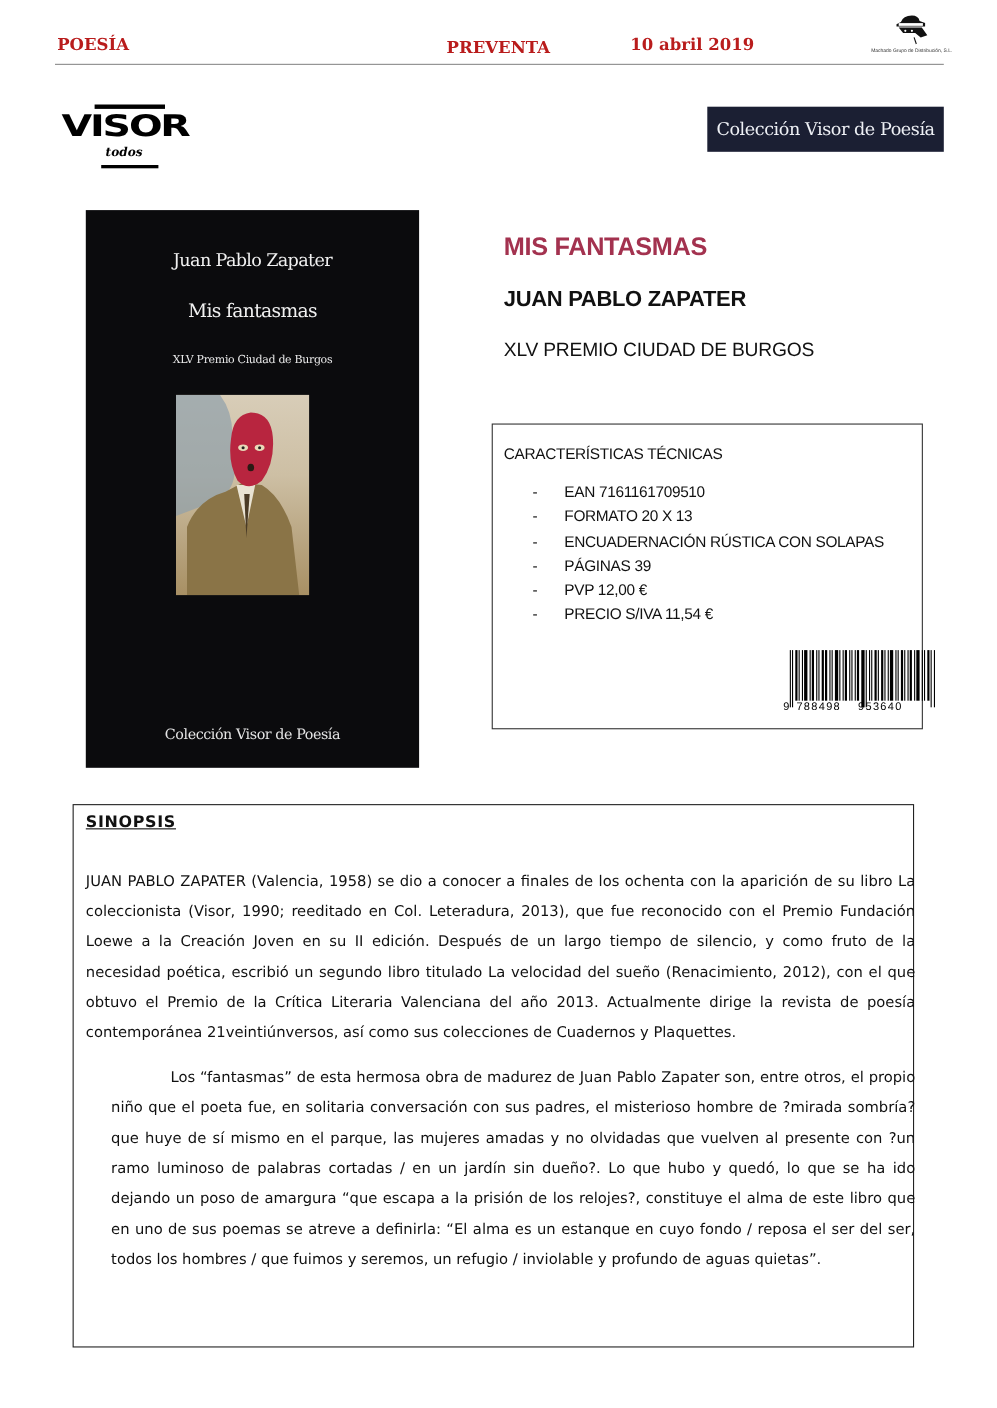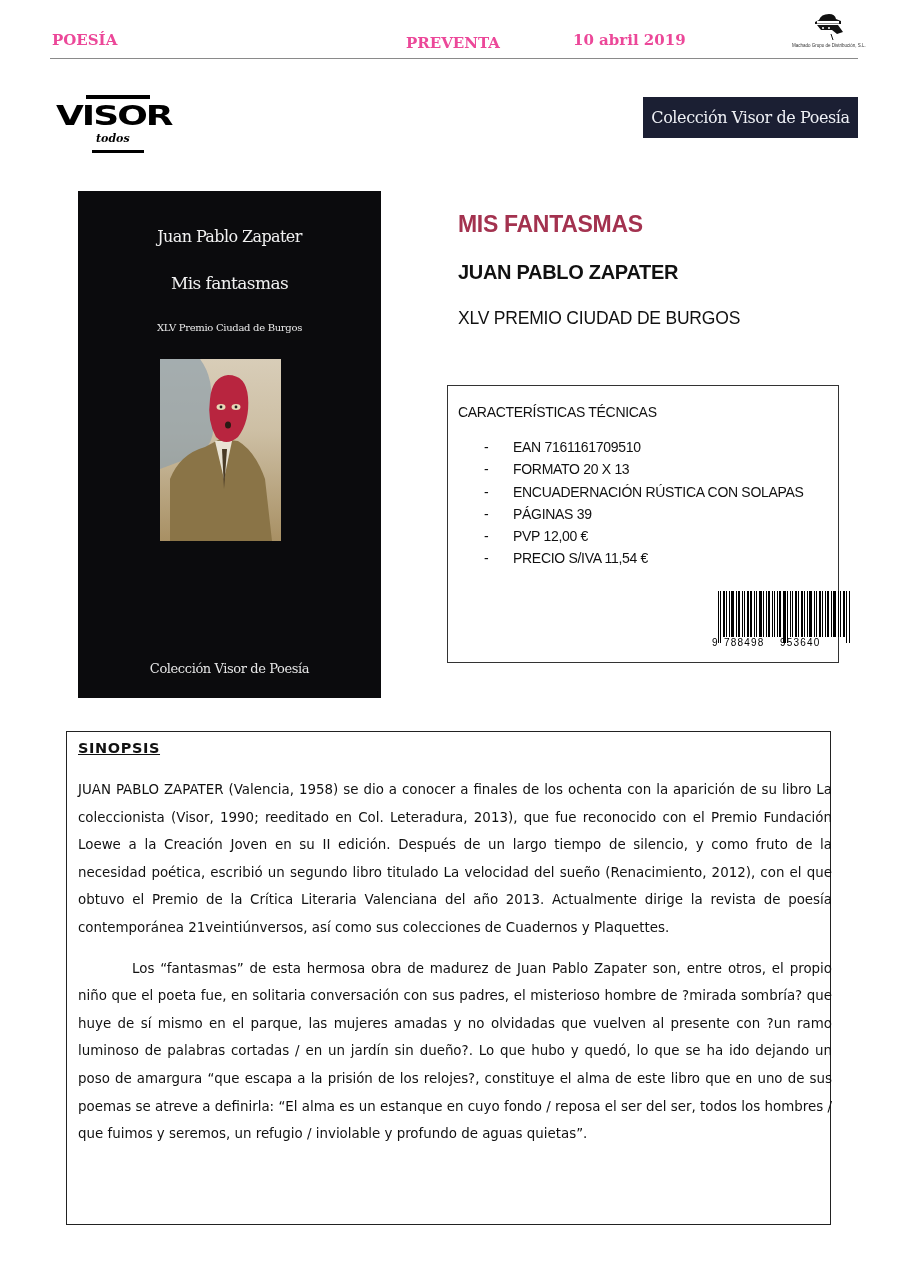--- a/index.html
+++ b/index.html
@@ -1,18 +1,18 @@
 <!DOCTYPE html>
 <html><head>
 <meta charset="utf-8">
 <style>
   html, body { margin: 0; padding: 0; background: #ffffff; }
   body { width: 906px; height: 1280px; position: relative; overflow: hidden; font-family: "Liberation Sans", sans-serif; color: #111; }
 
-  .hdr-text { position: absolute; font-family: "DejaVu Serif", serif; font-weight: bold; font-size: 15px; color: #ec4899; }
+  .hdr-text { position: absolute; font-family: "DejaVu Serif", serif; font-weight: bold; font-size: 15px; color: #b91c1c; }
   #hdr-category { left: 52px; top: 31px; }
   #hdr-presale { left: 406px; top: 34px; }
   #hdr-date { left: 573px; top: 31px; font-size: 15px; }
   .hdr-rule { position: absolute; left: 50px; top: 58px; width: 808px; height: 1px; background: #8a8a8a; }
 
   .distrib-logo { position: absolute; left: 792px; top: 12px; width: 70px; height: 44px; text-align: center; }
   .distrib-logo svg { display: block; margin: 0 auto; }
   .distrib-caption { font-size: 4.5px; color: #333; white-space: nowrap; margin-top: 1px; }
 
   .visor-logo { position: absolute; left: 56px; top: 90px; width: 120px; height: 66px; }
@@ -41,23 +41,23 @@
   .specs-list li { font-size: 14px; line-height: 22.3px; color: #111; letter-spacing: -0.3px; display: flex; }
   .specs-list li .dash { width: 29px; display: inline-block; }
   .barcode { position: absolute; left: 248px; top: 205px; width: 120px; height: 60px; margin-left: 16px; }
   .barcode-bars { position: absolute; left: 6px; top: 0; height: 46px; display: flex; align-items: stretch; }
   .barcode-bars i { display: block; background: #000; height: 100%; }
   .barcode-nums { position: absolute; left: 0; top: 46px; font-size: 10px; color: #000; white-space: nowrap; font-family: "Liberation Sans", sans-serif; }
   .barcode-nums span { display: inline-block; }
 
   .synopsis-box { position: absolute; left: 66px; top: 731px; width: 765px; height: 494px; border: 1px solid #222; box-sizing: border-box; }
   .syn-heading { position: absolute; left: 11px; top: 8px; font-family: "DejaVu Sans", sans-serif; font-weight: bold; font-size: 14.5px; text-decoration: underline; letter-spacing: 0.6px; color: #111; }
-  .syn-body { position: absolute; left: 11px; top: 44px; width: 754px; font-family: "DejaVu Sans", sans-serif; font-size: 13.4px; line-height: 27.6px; color: #111; text-align: justify; }
+  .syn-body { position: absolute; left: 11px; top: 56px; width: 754px; font-family: "DejaVu Sans", sans-serif; font-size: 13.4px; line-height: 27.6px; color: #111; text-align: justify; }
   .syn-body p { margin: 0; }
-  .syn-body p + p { margin-top: 13px; text-indent: 54px; }
+  .syn-body p + p { margin-top: 13px; text-indent: 54px; margin-left: 23px; }
 </style>
 </head>
 <body>
 
 <div id="hdr-category" class="hdr-text">POESÍA</div>
 <div id="hdr-presale" class="hdr-text">PREVENTA</div>
 <div id="hdr-date" class="hdr-text">10 abril 2019</div>
 <div class="distrib-logo">
   <svg width="40" height="30" viewBox="0 0 40 30">
     <path d="M12 8 Q14 2 22 2 Q28 2 29 7 L34 9 L34 12 L8 12 L8 10 Z" fill="#111"></path>

